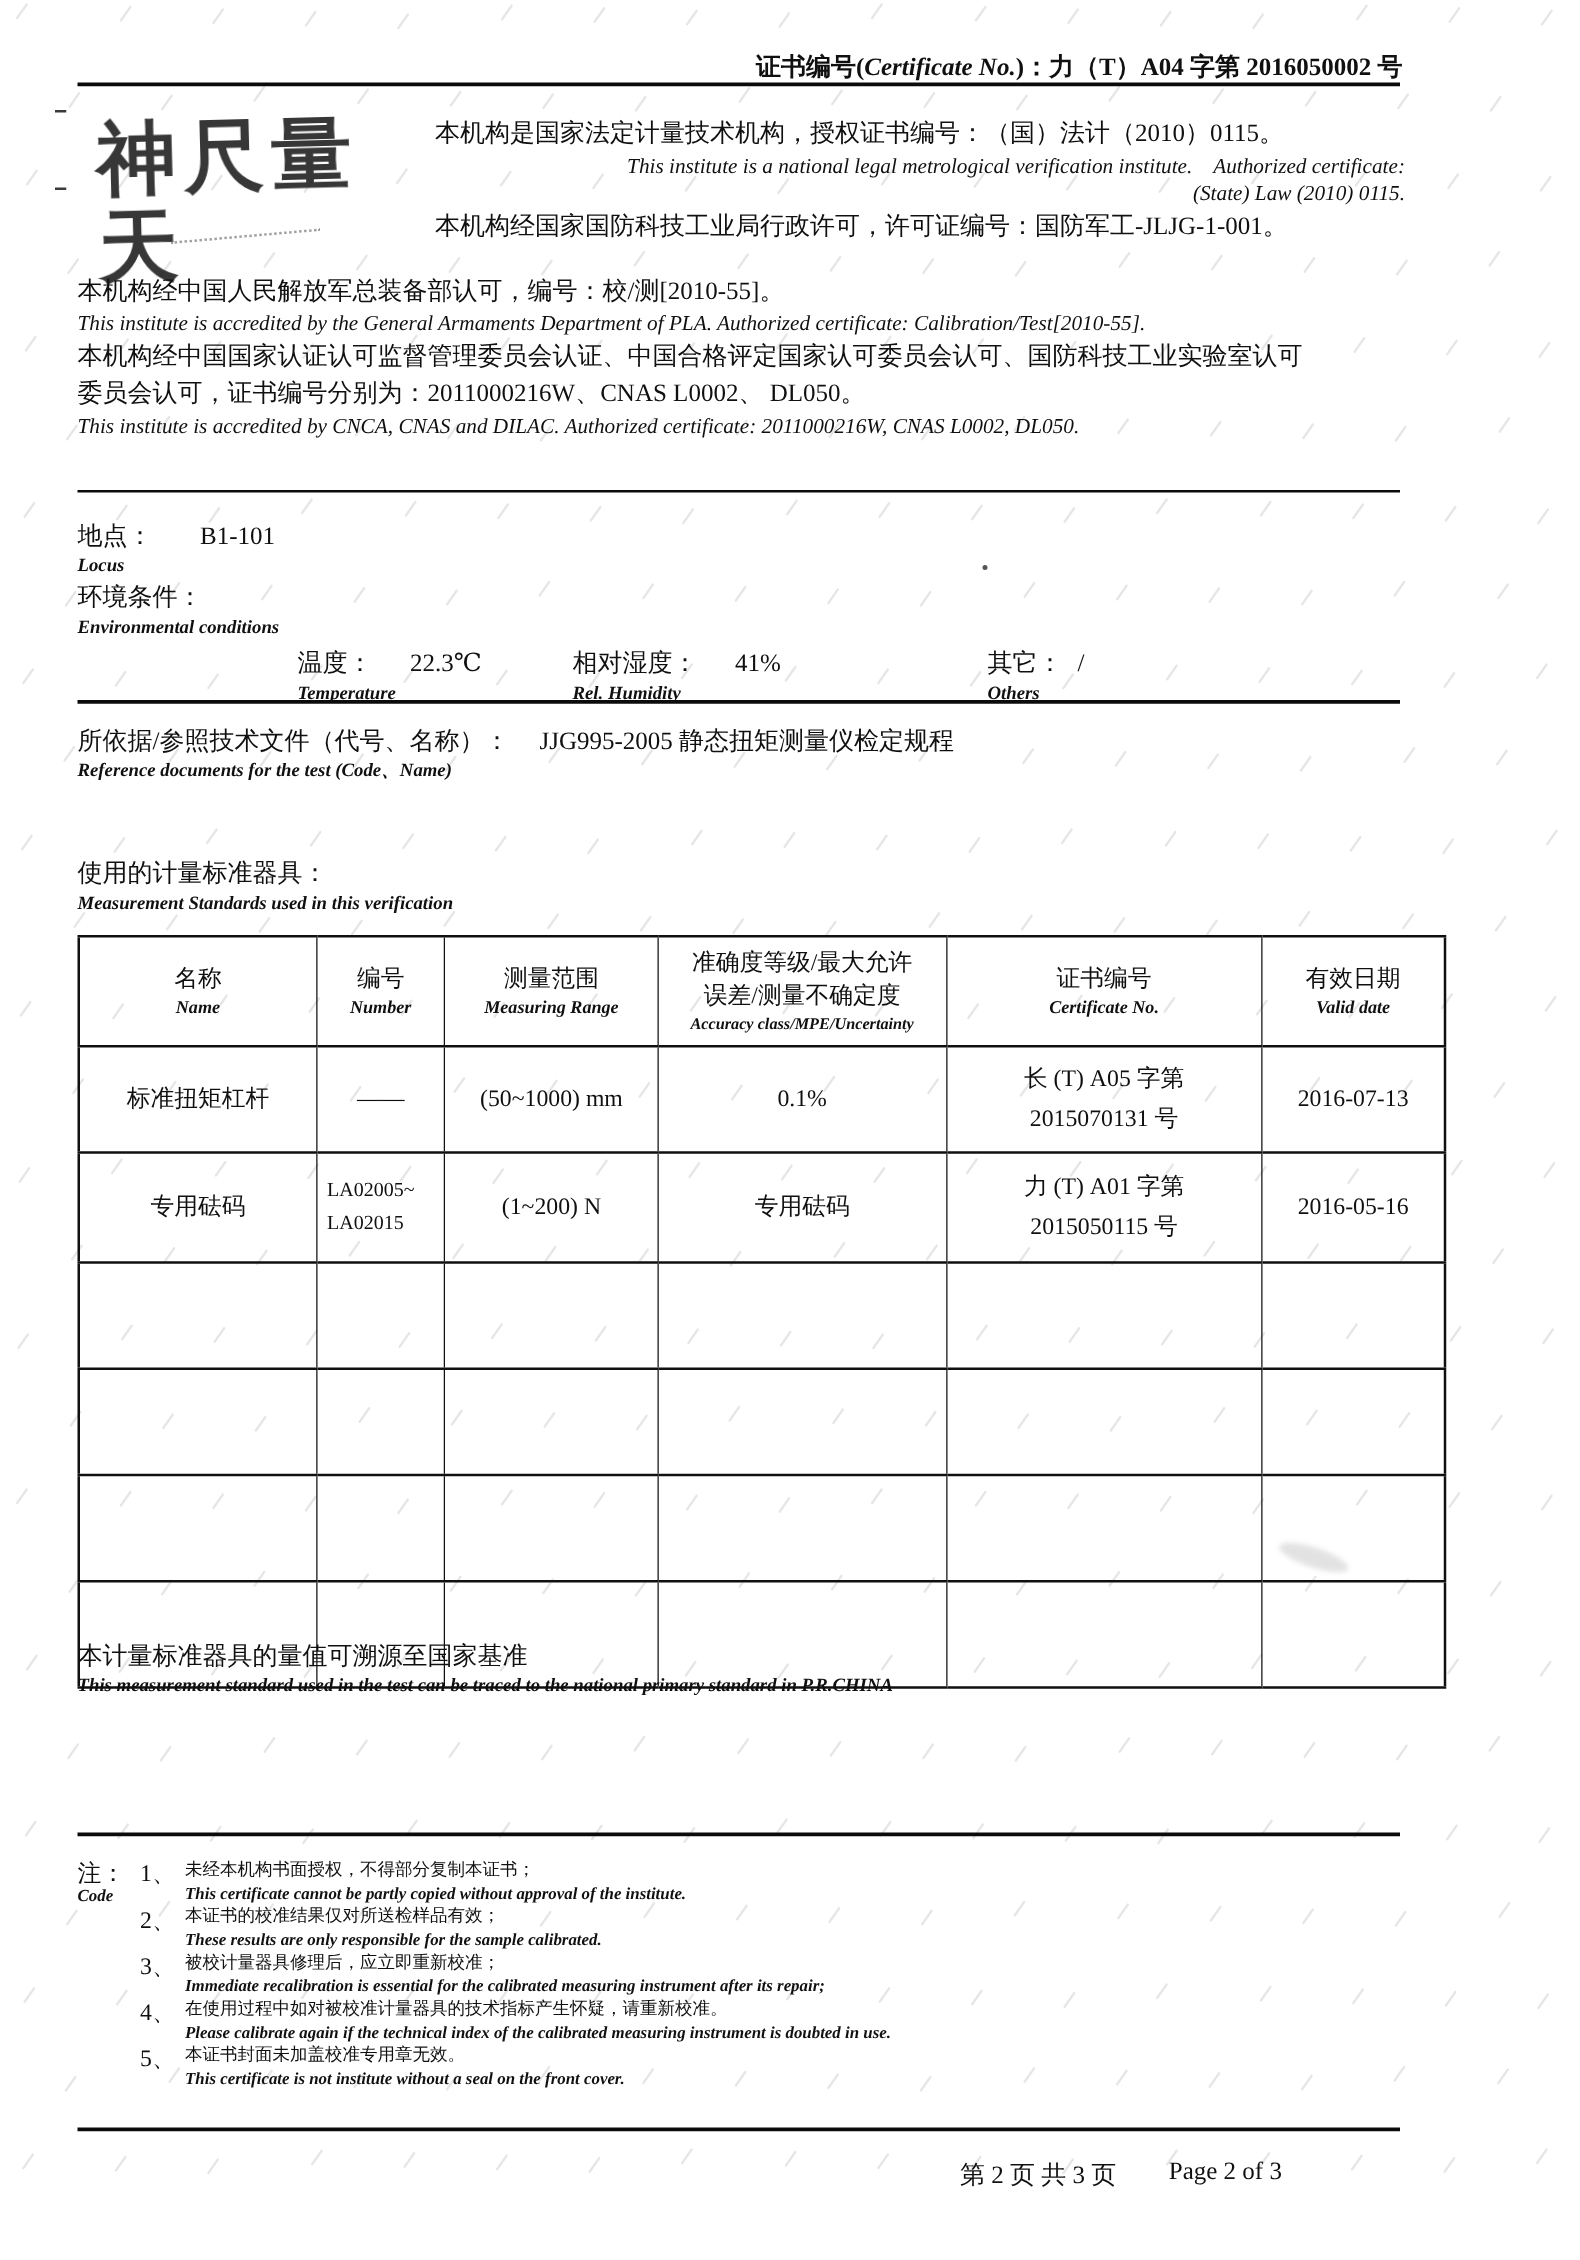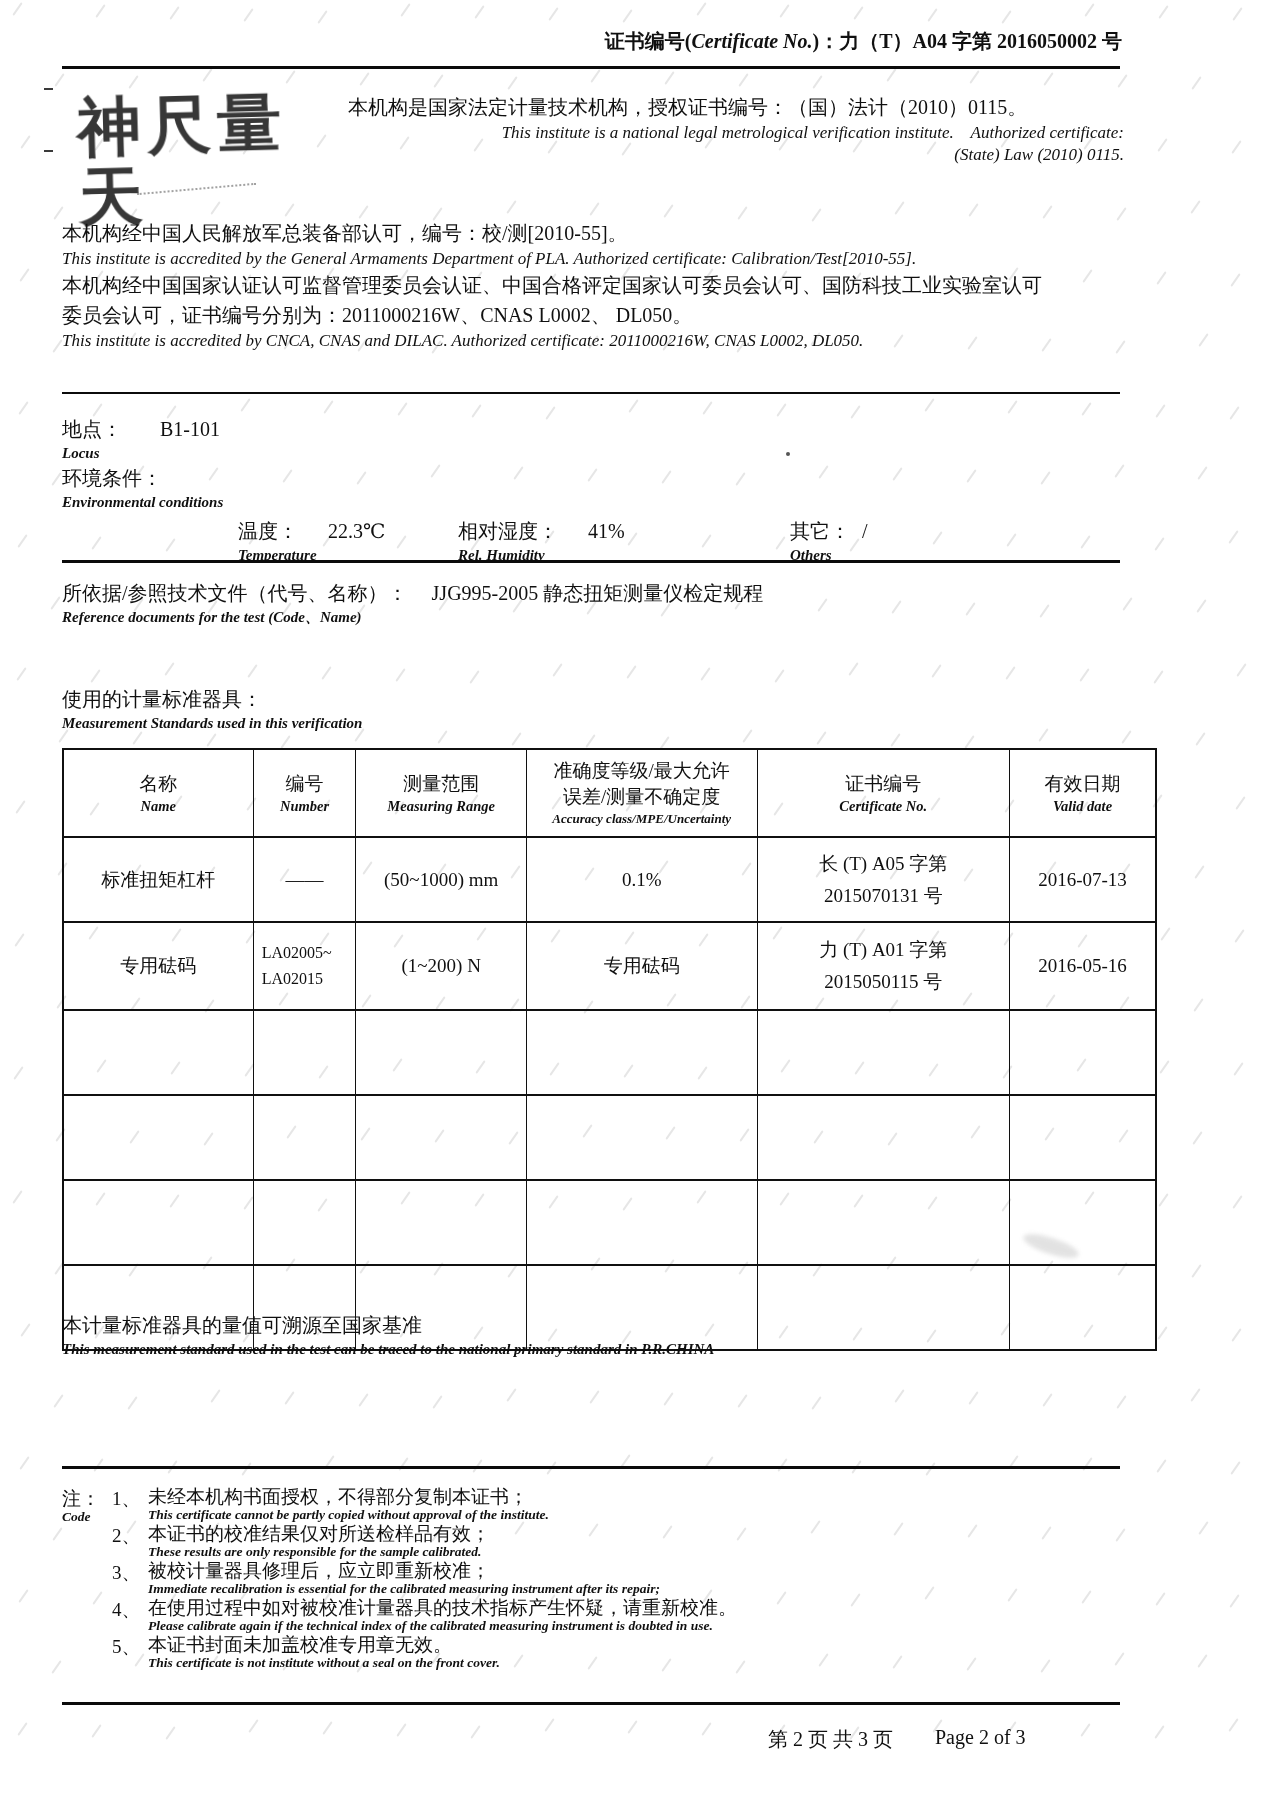--- a/index.html
+++ b/index.html
@@ -15,21 +15,21 @@
   .content { position:absolute; inset:0; z-index:1; }
 
   .hr { position:absolute; background:#0b0b0b; }
 
   .zh   { font-size:20px; line-height:30px; }
   .en   { font-style:italic; font-size:17px; line-height:22px; }
   .en-b { font-style:italic; font-weight:bold; font-size:15px; line-height:19px; }
   .prel { white-space:pre-line; }
   .prew { white-space:pre-wrap;text-align:right; }
 
-  .cert-line { position:absolute; top:28px; right:142px; font-size:20px; font-weight:bold; white-space:nowrap;margin-left:40px; }
+  .cert-line { position:absolute; top:40px; right:142px; font-size:20px; font-weight:bold; white-space:nowrap;margin-left:40px; }
   .cert-line .it { font-style:italic; font-weight:bold; }
 
   .logo { position:absolute; left:78px; top:90px; width:272px; height:118px; }
   .logo-glyphs {
     font-size:64px; font-weight:700; letter-spacing:6px; color:#1c1c1c;
     transform:rotate(-1.5deg); filter:blur(0.6px); opacity:.88; line-height:70px;
   }
   .logo-sign { position:absolute; left:58px; top:88px; width:120px; height:12px;
     border-bottom:2px dotted #6f6f6f; transform:rotate(-5deg); opacity:.65; }
 
@@ -59,21 +59,21 @@
   .c-num { font-size:16px; line-height:26px; text-align:left; padding-left:8px; white-space:pre-line; }
   .c-cert{ font-size:19px; line-height:32px; white-space:pre-line; }
 
   .trace { position:absolute; left:62px; top:1310px; }
 
   .notes { position:absolute; left:62px; top:1486px; width:1070px; }
   .note-head-zh { position:absolute; left:0; top:0; font-size:19px; }
   .note-head-en { position:absolute; left:0; top:23px; font-style:italic; font-weight:bold; font-size:13.5px; }
   .note-item { position:relative; padding-left:86px; height:37px; }
   .note-num  { position:absolute; left:50px; top:0; font-size:19px; }
-  .note-zh   { font-size:19px; line-height:21px; white-space:nowrap;font-family:Liberation Serif, serif; }
+  .note-zh   { font-size:14px; line-height:21px; white-space:nowrap;font-family:Liberation Serif, serif; }
   .note-en   { font-style:italic; font-weight:bold; font-size:13.5px; line-height:16px; white-space:nowrap; }
 
   .footer { position:absolute; top:1726px; left:768px; display:flex; gap:42px; font-size:20px; }
 
   .mark-dash { position:absolute; width:9px; height:2px; background:#3a3a3a; }
   .mark-dot  { position:absolute; width:4px; height:4px; background:#555; border-radius:50%; }
   .smudge { position:absolute; left:1022px; top:1238px; width:58px; height:16px;
     background:#b9b9b9; opacity:.4; border-radius:50%; transform:rotate(18deg); filter:blur(2px); }
 </style>
 </head>
@@ -544,20 +544,21 @@
 
     <div class="logo">
       <div class="logo-glyphs">神尺量天</div>
       <div class="logo-sign"></div>
     </div>
 
     <div class="intro">
       <div class="zh">本机构是国家法定计量技术机构，授权证书编号：（国）法计（2010）0115。</div>
       <div class="en prew">This institute is a national legal metrological verification institute.    Authorized certificate:
 (State) Law (2010) 0115.</div>
+      <div class="zh">本机构经国家国防科技工业局行政许可，许可证编号：国防军工-JLJG-1-001。</div>
     </div>
 
     <div class="pla">
       <div class="zh">本机构经中国人民解放军总装备部认可，编号：校/测[2010-55]。</div>
       <div class="en">This institute is accredited by the General Armaments Department of PLA. Authorized certificate: Calibration/Test[2010-55].</div>
       <div class="zh prel">本机构经中国国家认证认可监督管理委员会认证、中国合格评定国家认可委员会认可、国防科技工业实验室认可
 委员会认可，证书编号分别为：2011000216W、CNAS L0002、 DL050。</div>
       <div class="en">This institute is accredited by CNCA, CNAS and DILAC. Authorized certificate: 2011000216W, CNAS L0002, DL050.</div>
     </div>
 

